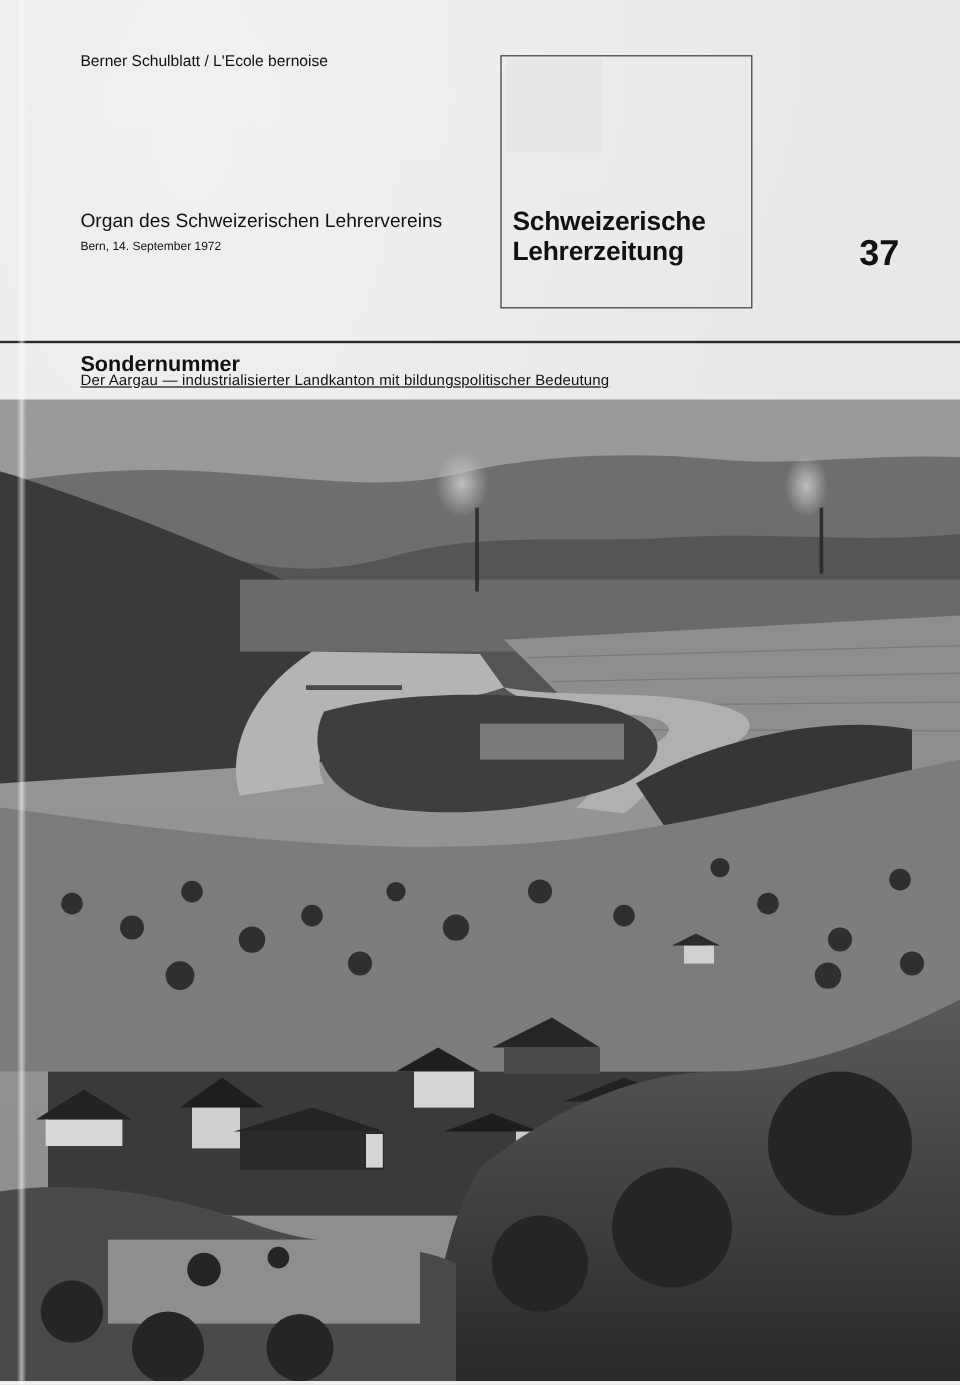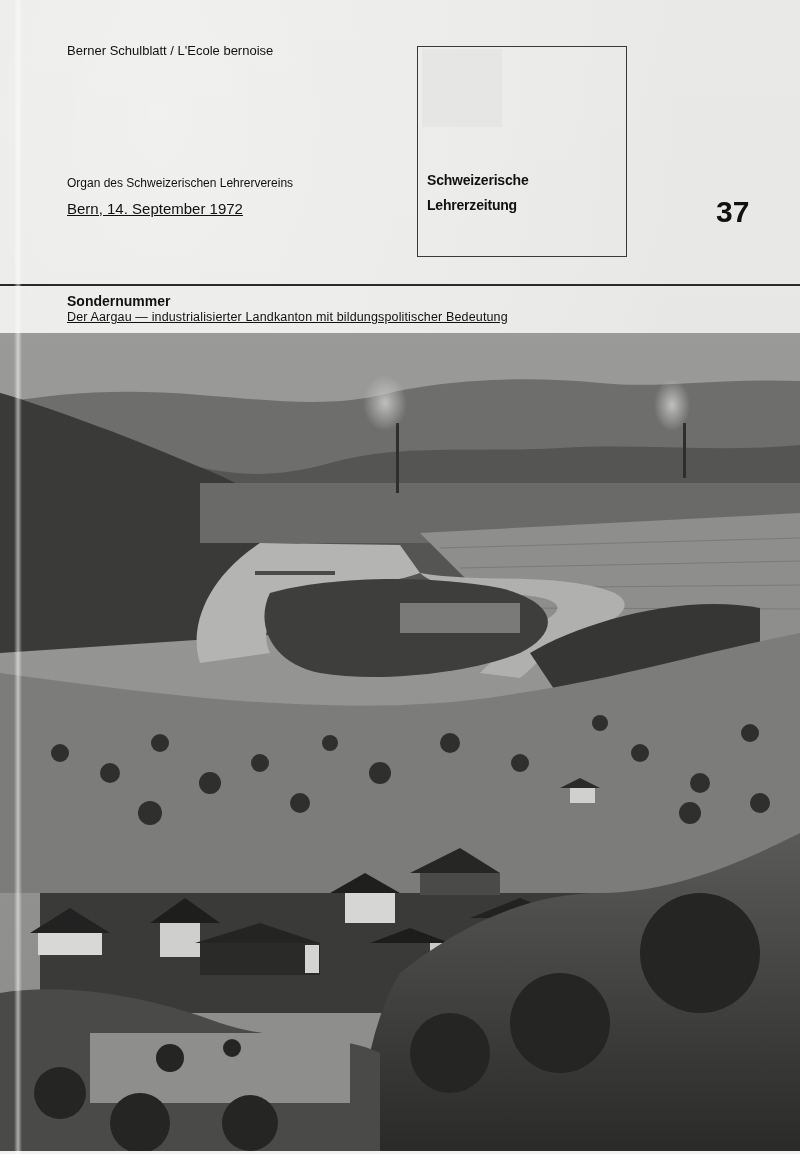--- a/index.html
+++ b/index.html
@@ -15,43 +15,43 @@
       radial-gradient(ellipse at 20% 10%, rgba(255,255,255,0.35), rgba(255,255,255,0) 60%),
       linear-gradient(180deg, #e9e9e7 0%, #e4e4e2 100%);
   }
   .left-crease {
     position: absolute; left: 14px; top: 0; width: 8px; height: 1154px;
     background: linear-gradient(90deg, rgba(255,255,255,0) 0%, rgba(255,255,255,0.55) 50%, rgba(255,255,255,0) 100%);
     z-index: 5; pointer-events: none;
   }
   .txt { position: absolute; white-space: nowrap; }
   .publisher { left: 67px; top: 43px; font-size: 13px; }
-  .organ { left: 67px; top: 176px; font-size: 12px; }
-  .date { left: 67px; top: 200px; font-size: 15px; text-decoration: underline; }
+  .organ { left: 67px; top: 176px; font-size: 16px; }
+  .date { left: 67px; top: 200px; font-size: 10px; }
 
   .title-box {
     position: absolute; left: 417px; top: 46px; width: 210px; height: 211px;
     border: 1.5px solid #3a3a3a; box-sizing: border-box;
   }
   .title-box .inner-shade {
     position: absolute; left: 4px; top: 2px; width: 80px; height: 78px;
     background: rgba(0,0,0,0.025);
   }
   .title-line {
-    position: absolute; left: 9px; font-size: 14px; font-weight: bold; letter-spacing: -0.2px; text-align: right;
+    position: absolute; left: 9px; font-size: 22px; font-weight: bold; letter-spacing: -0.2px; text-align: right;
   }
   .title-line.l1 { top: 125px; }
   .title-line.l2 { top: 150px; }
   .issue-number { left: 716px; top: 195px; font-size: 30px; font-weight: bold; }
 
   .rule {
     position: absolute; left: 0; top: 284px; width: 800px; height: 1.5px;
     background: #2a2a2a;
   }
-  .special-label { left: 67px; top: 293px; font-size: 14px; font-weight: bold; }
+  .special-label { left: 67px; top: 293px; font-size: 18px; font-weight: bold; }
   .special-subtitle { left: 67px; top: 310px; font-size: 12.5px; letter-spacing: 0.15px; text-decoration: underline; }
 
   .photo {
     position: absolute; left: 0; top: 333px; width: 800px; height: 818px;
     overflow: hidden; background: #8a8a8a;
   }
   .photo svg { display: block; }
   .bottom-strip {
     position: absolute; left: 0; top: 1151px; width: 800px; height: 3px; background: #f1f1f0;
   }

